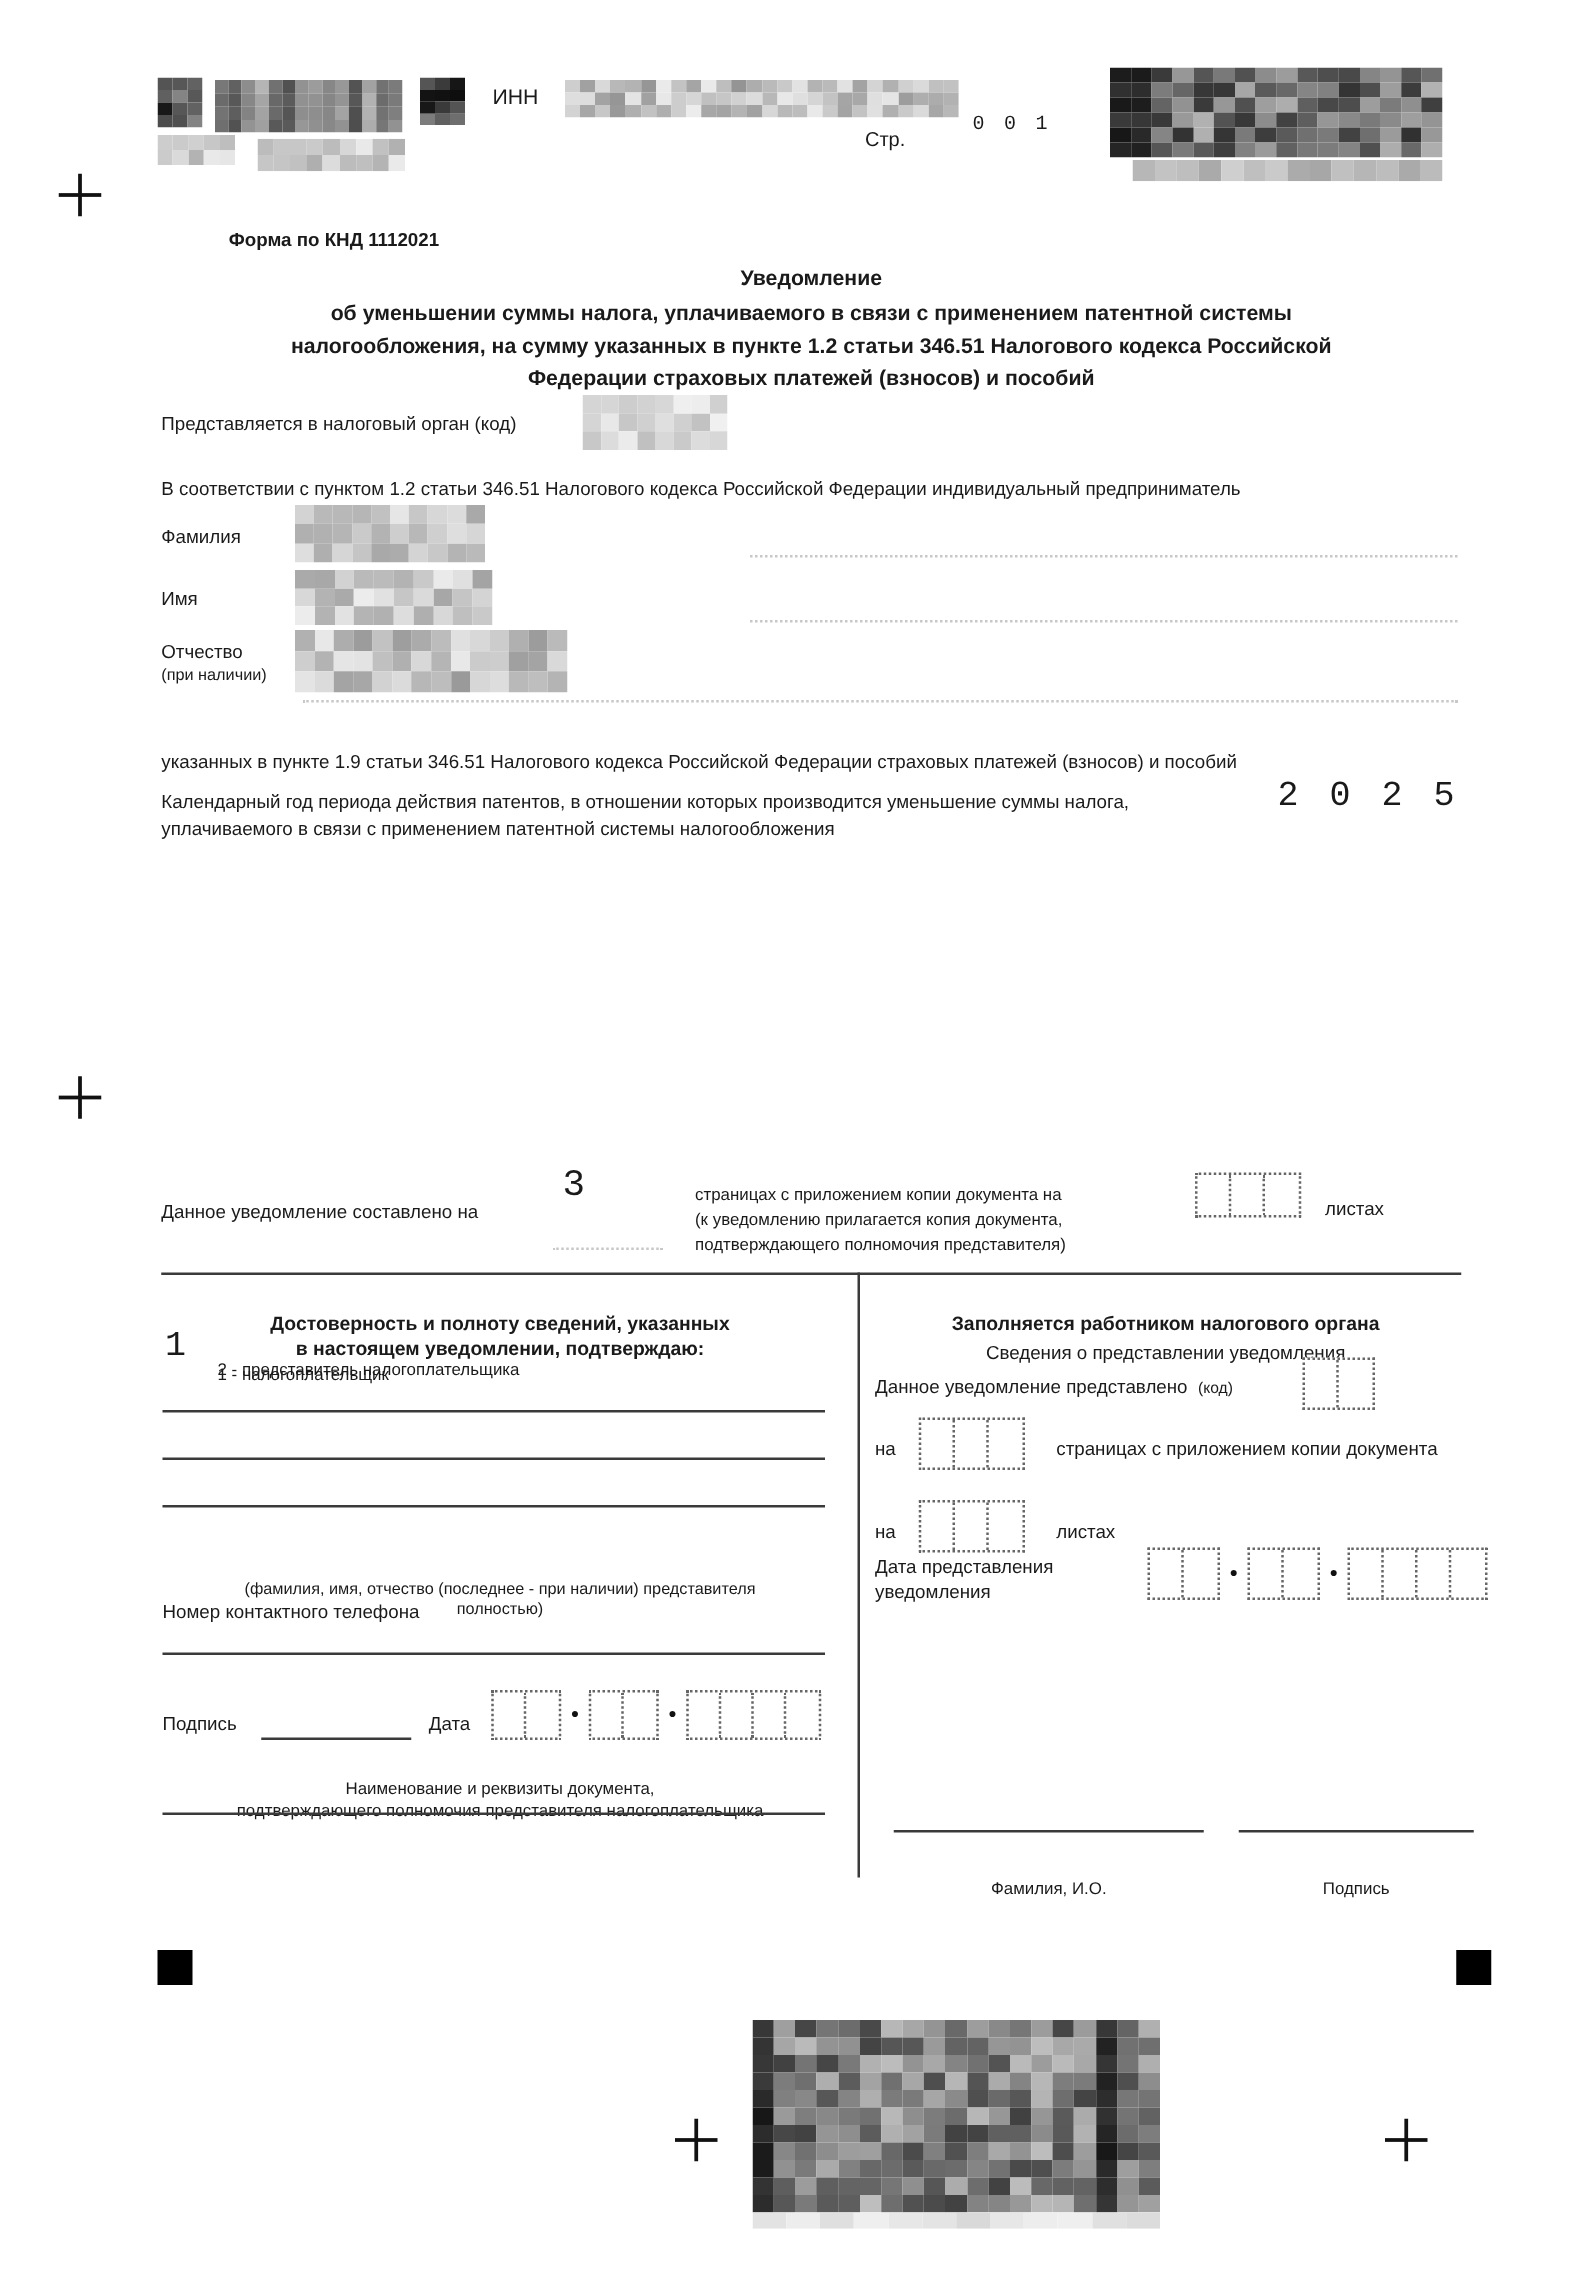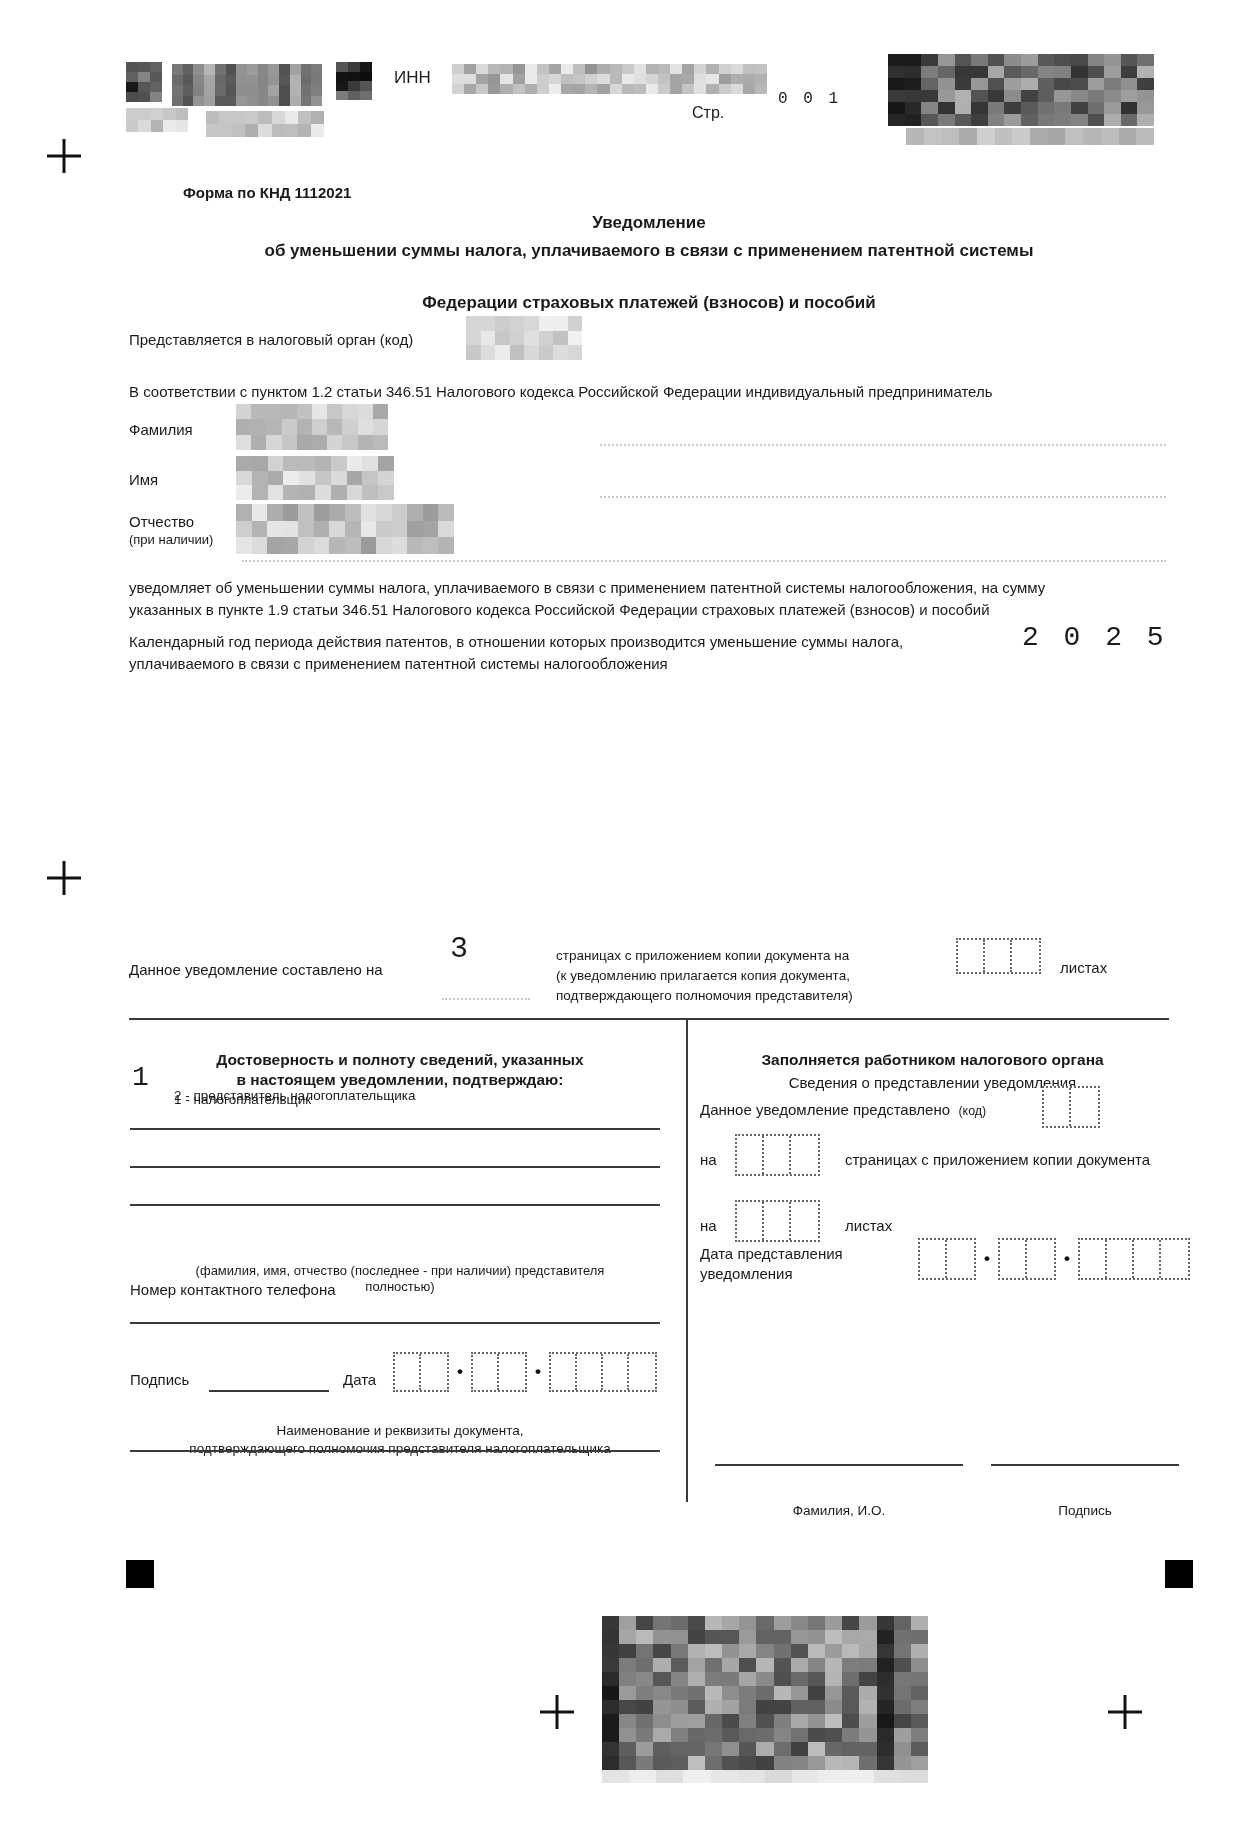--- a/index.html
+++ b/index.html
@@ -357,20 +357,21 @@
       <div style="background: rgb(170, 170, 170);"></div>
       <div style="background: rgb(187, 187, 187);"></div>
     </div>
 
   <div class="abs crop" style="left:47px;top:139px;"></div>
 
   <div class="abs bold" style="left:183px;top:184px;font-size:15px;">Форма по КНД 1112021</div>
 
   <div class="abs titleblock" style="top:210px;">Уведомление</div>
   <div class="abs titleblock" style="top:238px;">об уменьшении суммы налога, уплачиваемого в связи с применением патентной системы</div>
+  <div class="abs titleblock" style="top:264px;">налогообложения, на сумму указанных в пункте 1.2 статьи 346.51 Налогового кодекса Российской</div>
   <div class="abs titleblock" style="top:290px;">Федерации страховых платежей (взносов) и пособий</div>
 
   <div class="abs t15" style="left:129px;top:330px;">Представляется в налоговый орган (код)</div>
   <div class="abs mosaic" style="left: 466px; top: 316px; width: 116px; height: 44px; display: grid; grid-template-columns: repeat(8, 1fr); grid-template-rows: repeat(3, 1fr);">
       <div style="background: rgb(213, 213, 213);"></div>
       <div style="background: rgb(214, 214, 214);"></div>
       <div style="background: rgb(205, 205, 205);"></div>
       <div style="background: rgb(210, 210, 210);"></div>
       <div style="background: rgb(215, 215, 215);"></div>
       <div style="background: rgb(239, 239, 239);"></div>
@@ -507,21 +508,20 @@
       <div style="background: rgb(189, 189, 189);"></div>
       <div style="background: rgb(154, 154, 154);"></div>
       <div style="background: rgb(215, 215, 215);"></div>
       <div style="background: rgb(221, 221, 221);"></div>
       <div style="background: rgb(185, 185, 185);"></div>
       <div style="background: rgb(190, 190, 190);"></div>
       <div style="background: rgb(180, 180, 180);"></div>
     </div>
   <div class="abs dotline" style="left:242px;top:560px;width:924px;"></div>
 
-  <div class="abs t15" style="left:129px;top:578px;">уведомляет об уменьшении суммы налога, уплачиваемого в связи с применением патентной системы налогообложения, на сумму</div>
   <div class="abs t15" style="left:129px;top:600px;">указанных в пункте 1.9 статьи 346.51 Налогового кодекса Российской Федерации страховых платежей (взносов) и пособий</div>
 
   <div class="abs t15" style="left:129px;top:632px;">Календарный год периода действия патентов, в отношении которых производится уменьшение суммы налога,</div>
   <div class="abs t15" style="left:129px;top:654px;">уплачиваемого в связи с применением патентной системы налогообложения</div>
   <div class="abs mono" style="left:1022px;top:622px;font-size:28px;letter-spacing:4px;">2 0 2 5</div>
 
   <div class="abs crop" style="left:47px;top:861px;"></div>
 
   <div class="abs t15" style="left:129px;top:960px;">Данное уведомление составлено на</div>
   <div class="abs mono" style="left:450px;top:932px;font-size:30px;">3</div>

